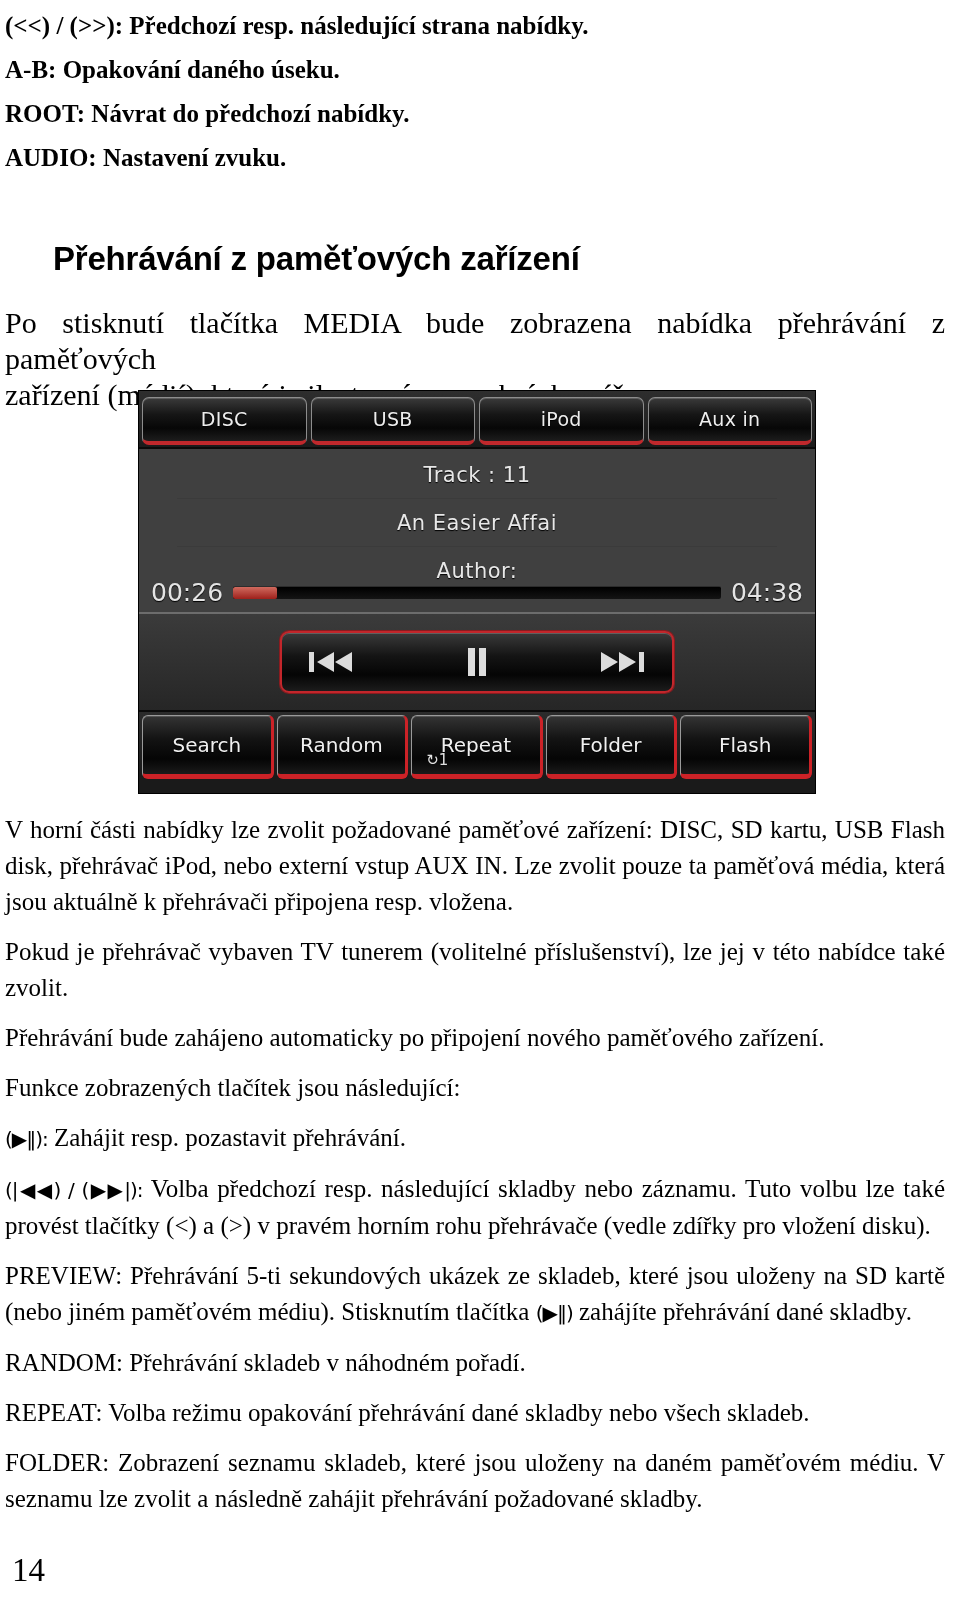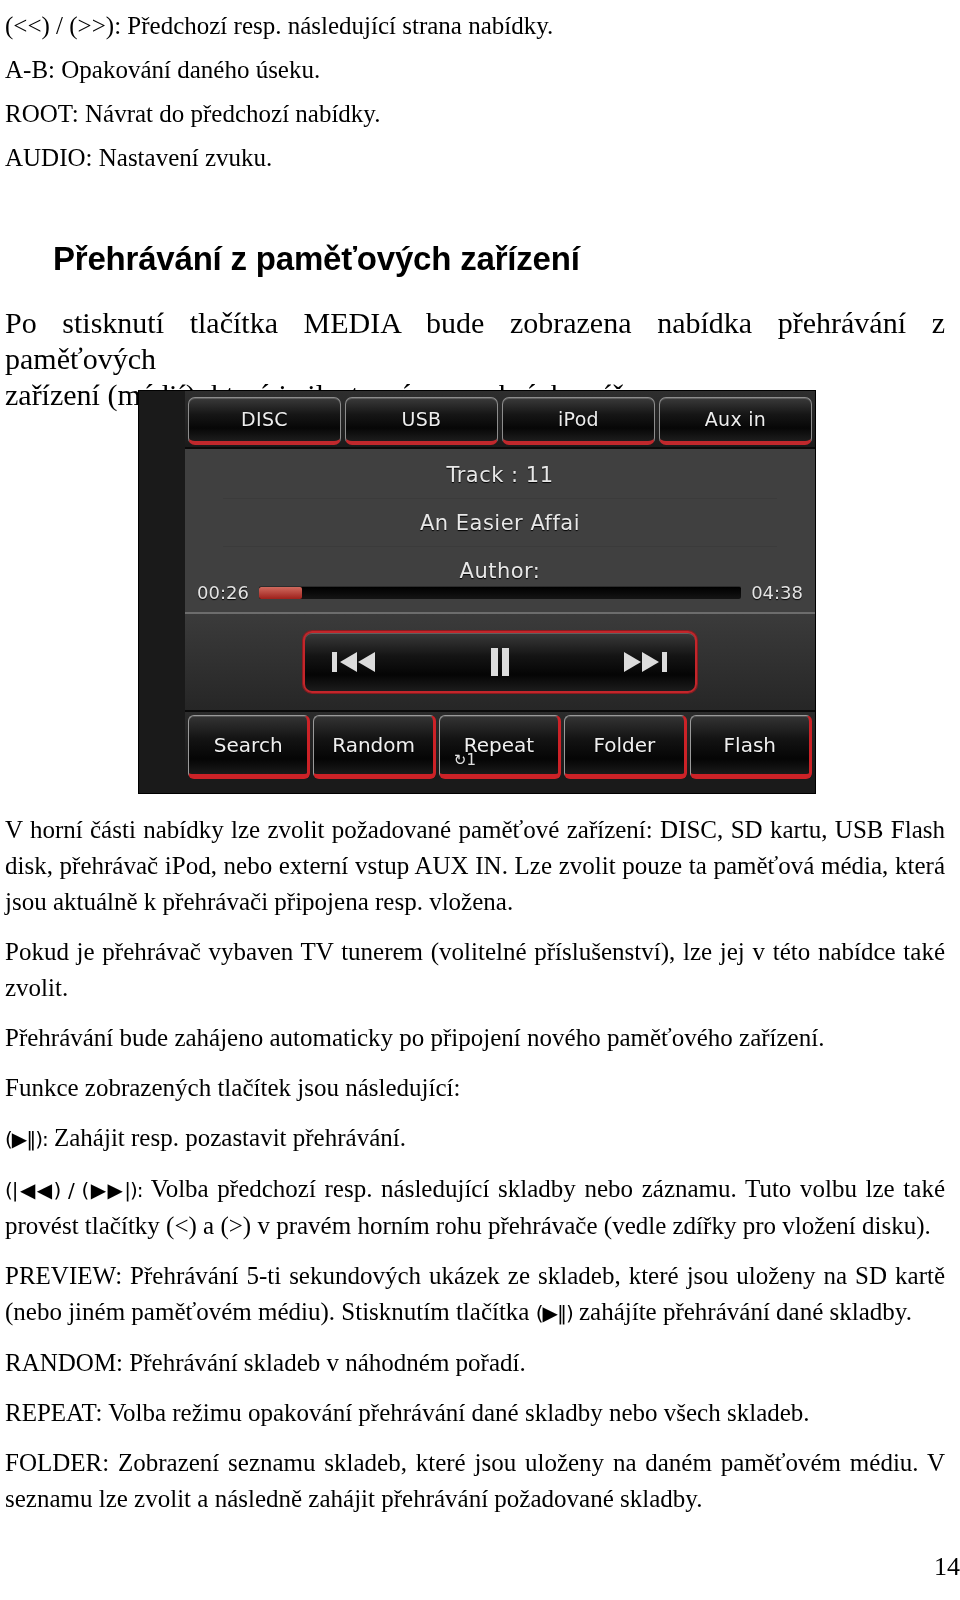--- a/index.html
+++ b/index.html
@@ -16,20 +16,21 @@
     color: #000000;
     overflow: hidden;
   }
 
   
   .toplist {
     position: absolute;
     left: 5px;
     top: 4px;
     width: 950px;
+    font-weight: bold;
   }
   .toplist .line {
     font-size: 25px;
     line-height: 44px;
     white-space: nowrap;
   }
 
   
   .heading {
     position: absolute;
@@ -59,21 +60,20 @@
     position: absolute;
     left: 138px;
     top: 390px;
     width: 678px;
     height: 404px;
     background: #1a1a1a;
     border: 1px solid #000;
     box-sizing: border-box;
     font-family: "DejaVu Sans", "Liberation Sans", sans-serif;
     overflow: hidden;
-    padding-left: 46px;
   }
   .dev-topbar {
     position: relative;
     height: 58px;
     background: linear-gradient(#2e2e2e, #1b1b1b);
     display: flex;
     align-items: center;
     padding: 3px 3px 0 3px;
     box-sizing: border-box;
     gap: 4px;
@@ -136,21 +136,21 @@
     bottom: 3px;
     height: 34px;
     display: flex;
     align-items: center;
     padding: 0 12px;
     box-sizing: border-box;
     gap: 10px;
   }
   .time {
     color: #e4e4e4;
-    font-size: 18px;
+    font-size: 25px;
     text-shadow: 0 1px 1px #000;
     flex: 0 0 auto;
   }
   .track-bar {
     position: relative;
     flex: 1 1 auto;
     height: 12px;
     background: linear-gradient(#000, #141414);
     border-top: 1px solid #2c2c2c;
     border-radius: 2px;
@@ -253,25 +253,25 @@
   .para.noj { text-align: left; }
   .sym {
     font-family: "DejaVu Sans", sans-serif;
     font-size: 20px;
     letter-spacing: -1px;
   }
 
   
   .pagenum {
     position: absolute;
-    left: 4px;
+    left: 12px;
     right: 0;
     top: 1552px;
-    text-align: right;
-    font-size: 26px;
+    text-align: left;
+    font-size: 33px;
   }
 </style>
 </head>
 <body>
 
 <div class="page">
 
   <div class="toplist">
     <div class="line">(&lt;&lt;) / (&gt;&gt;): Předchozí resp. následující strana nabídky.</div>
     <div class="line">A-B: Opakování daného úseku.</div>

